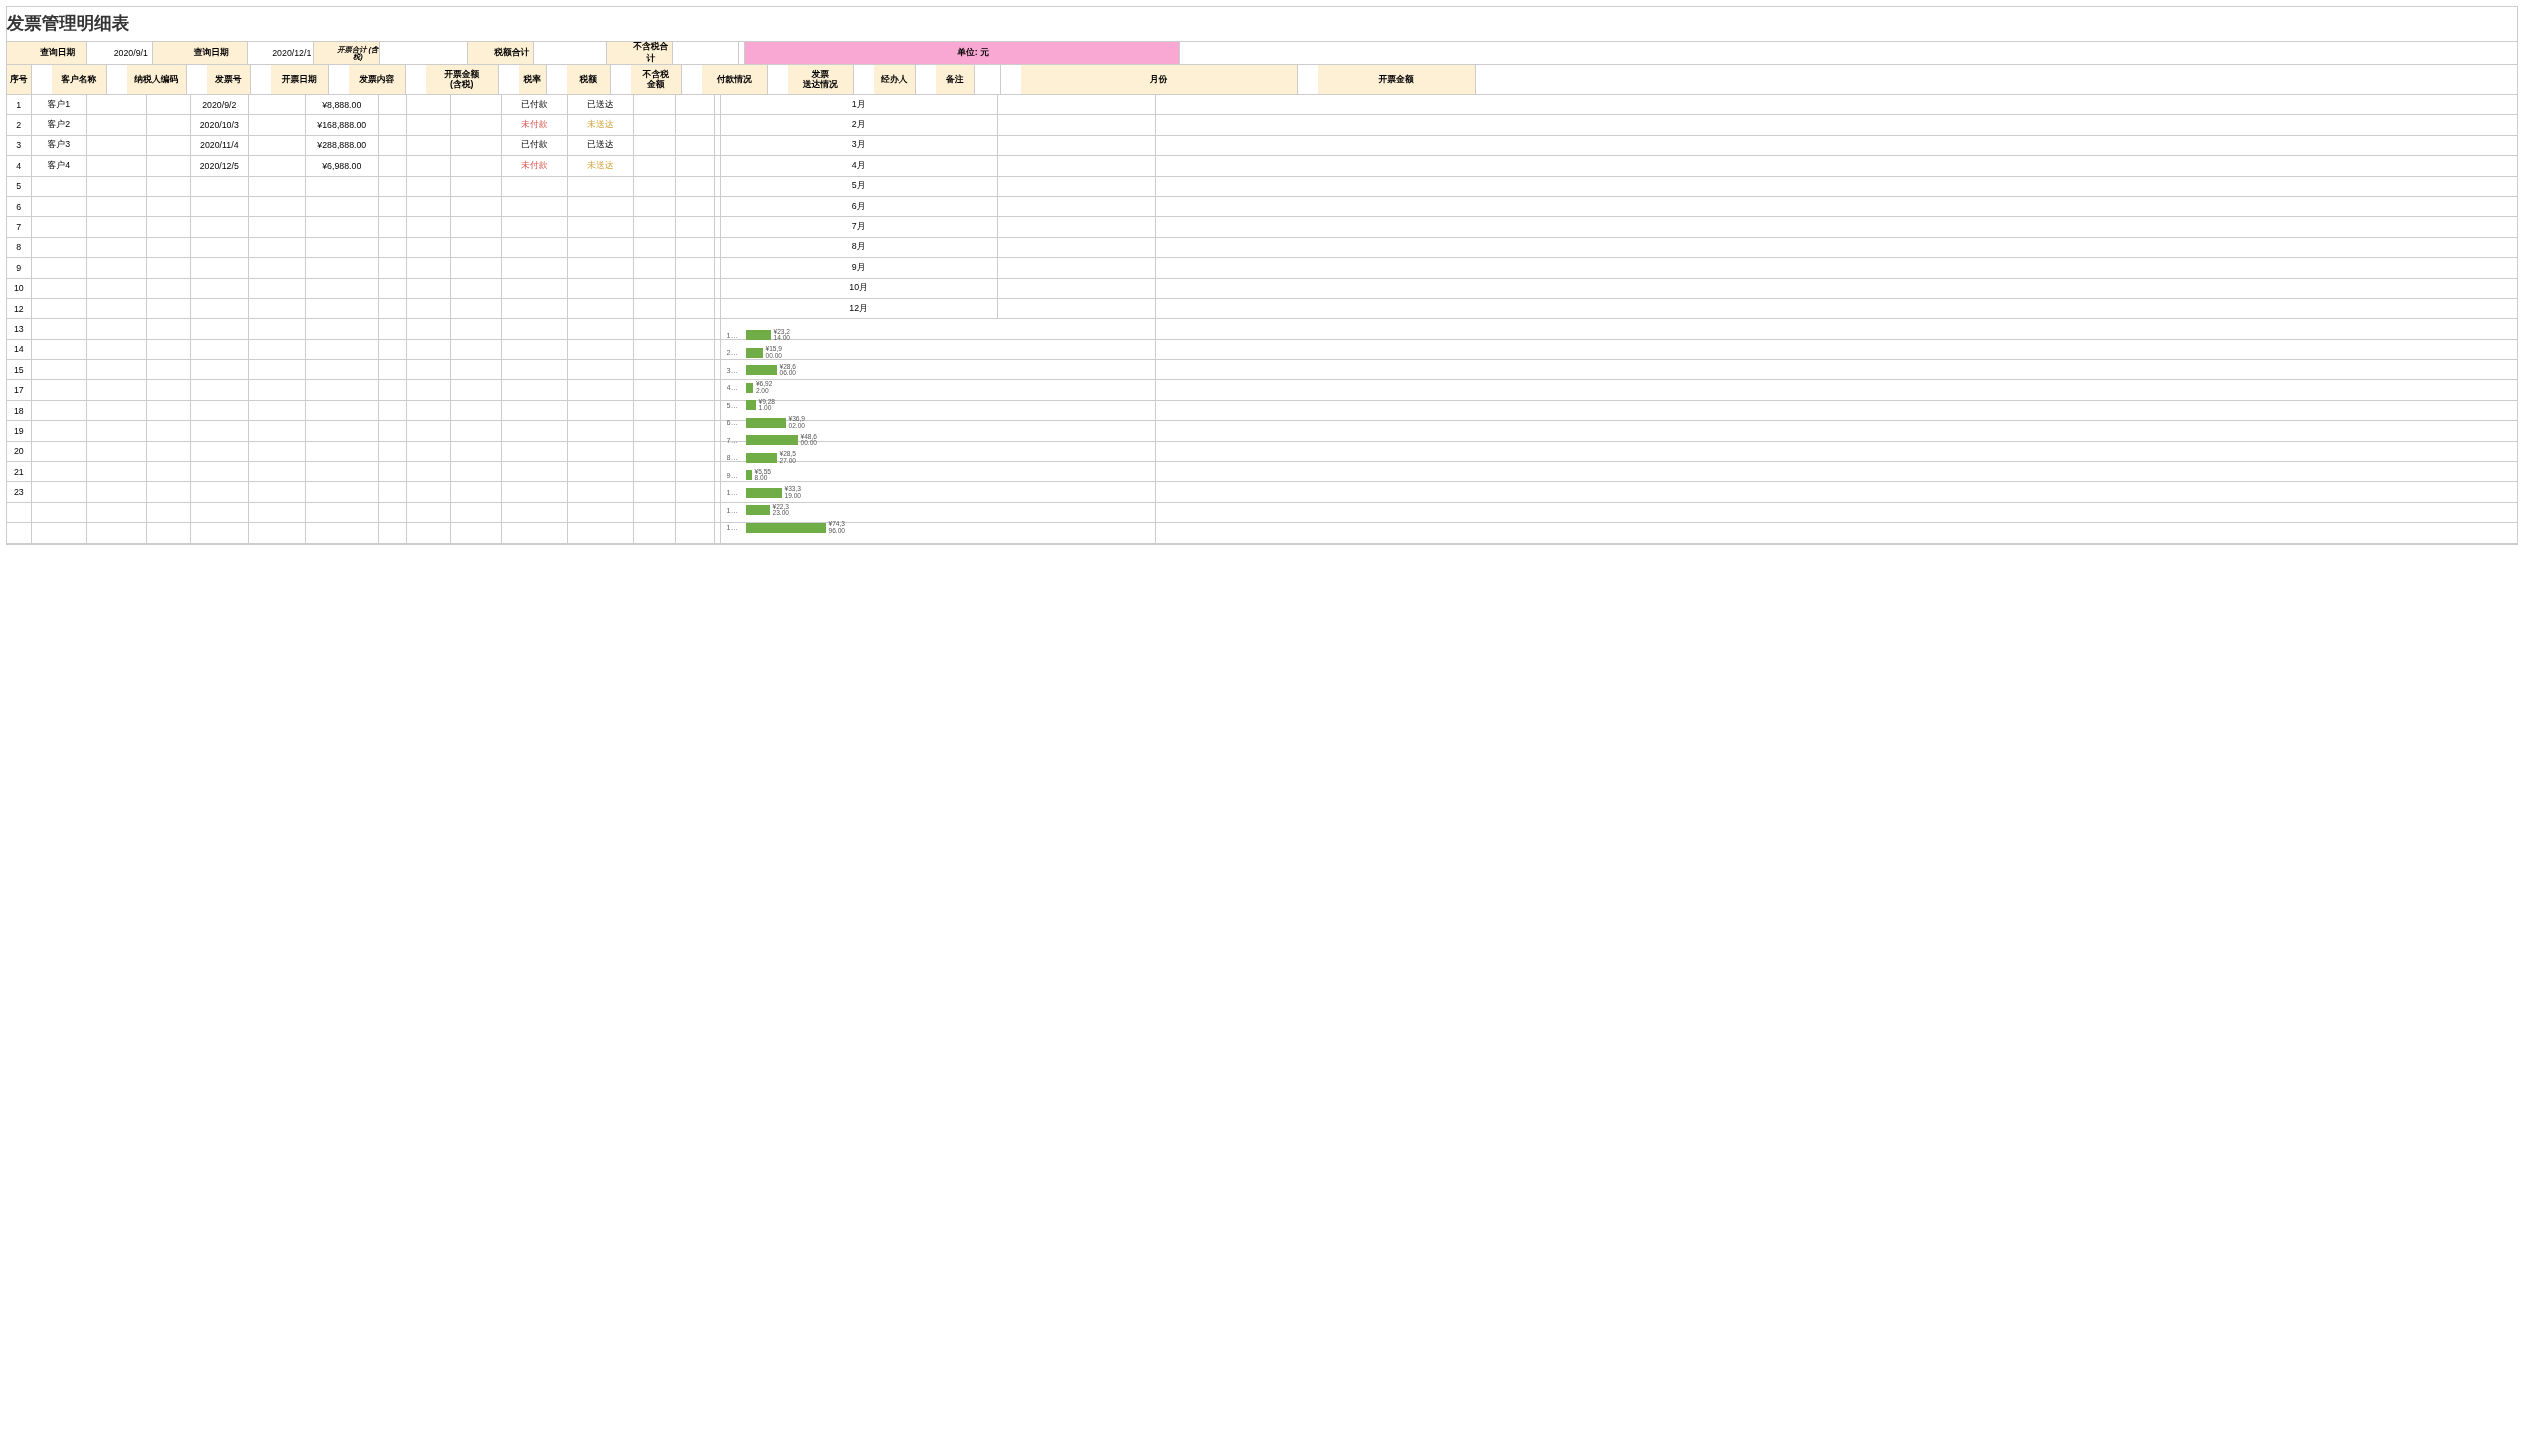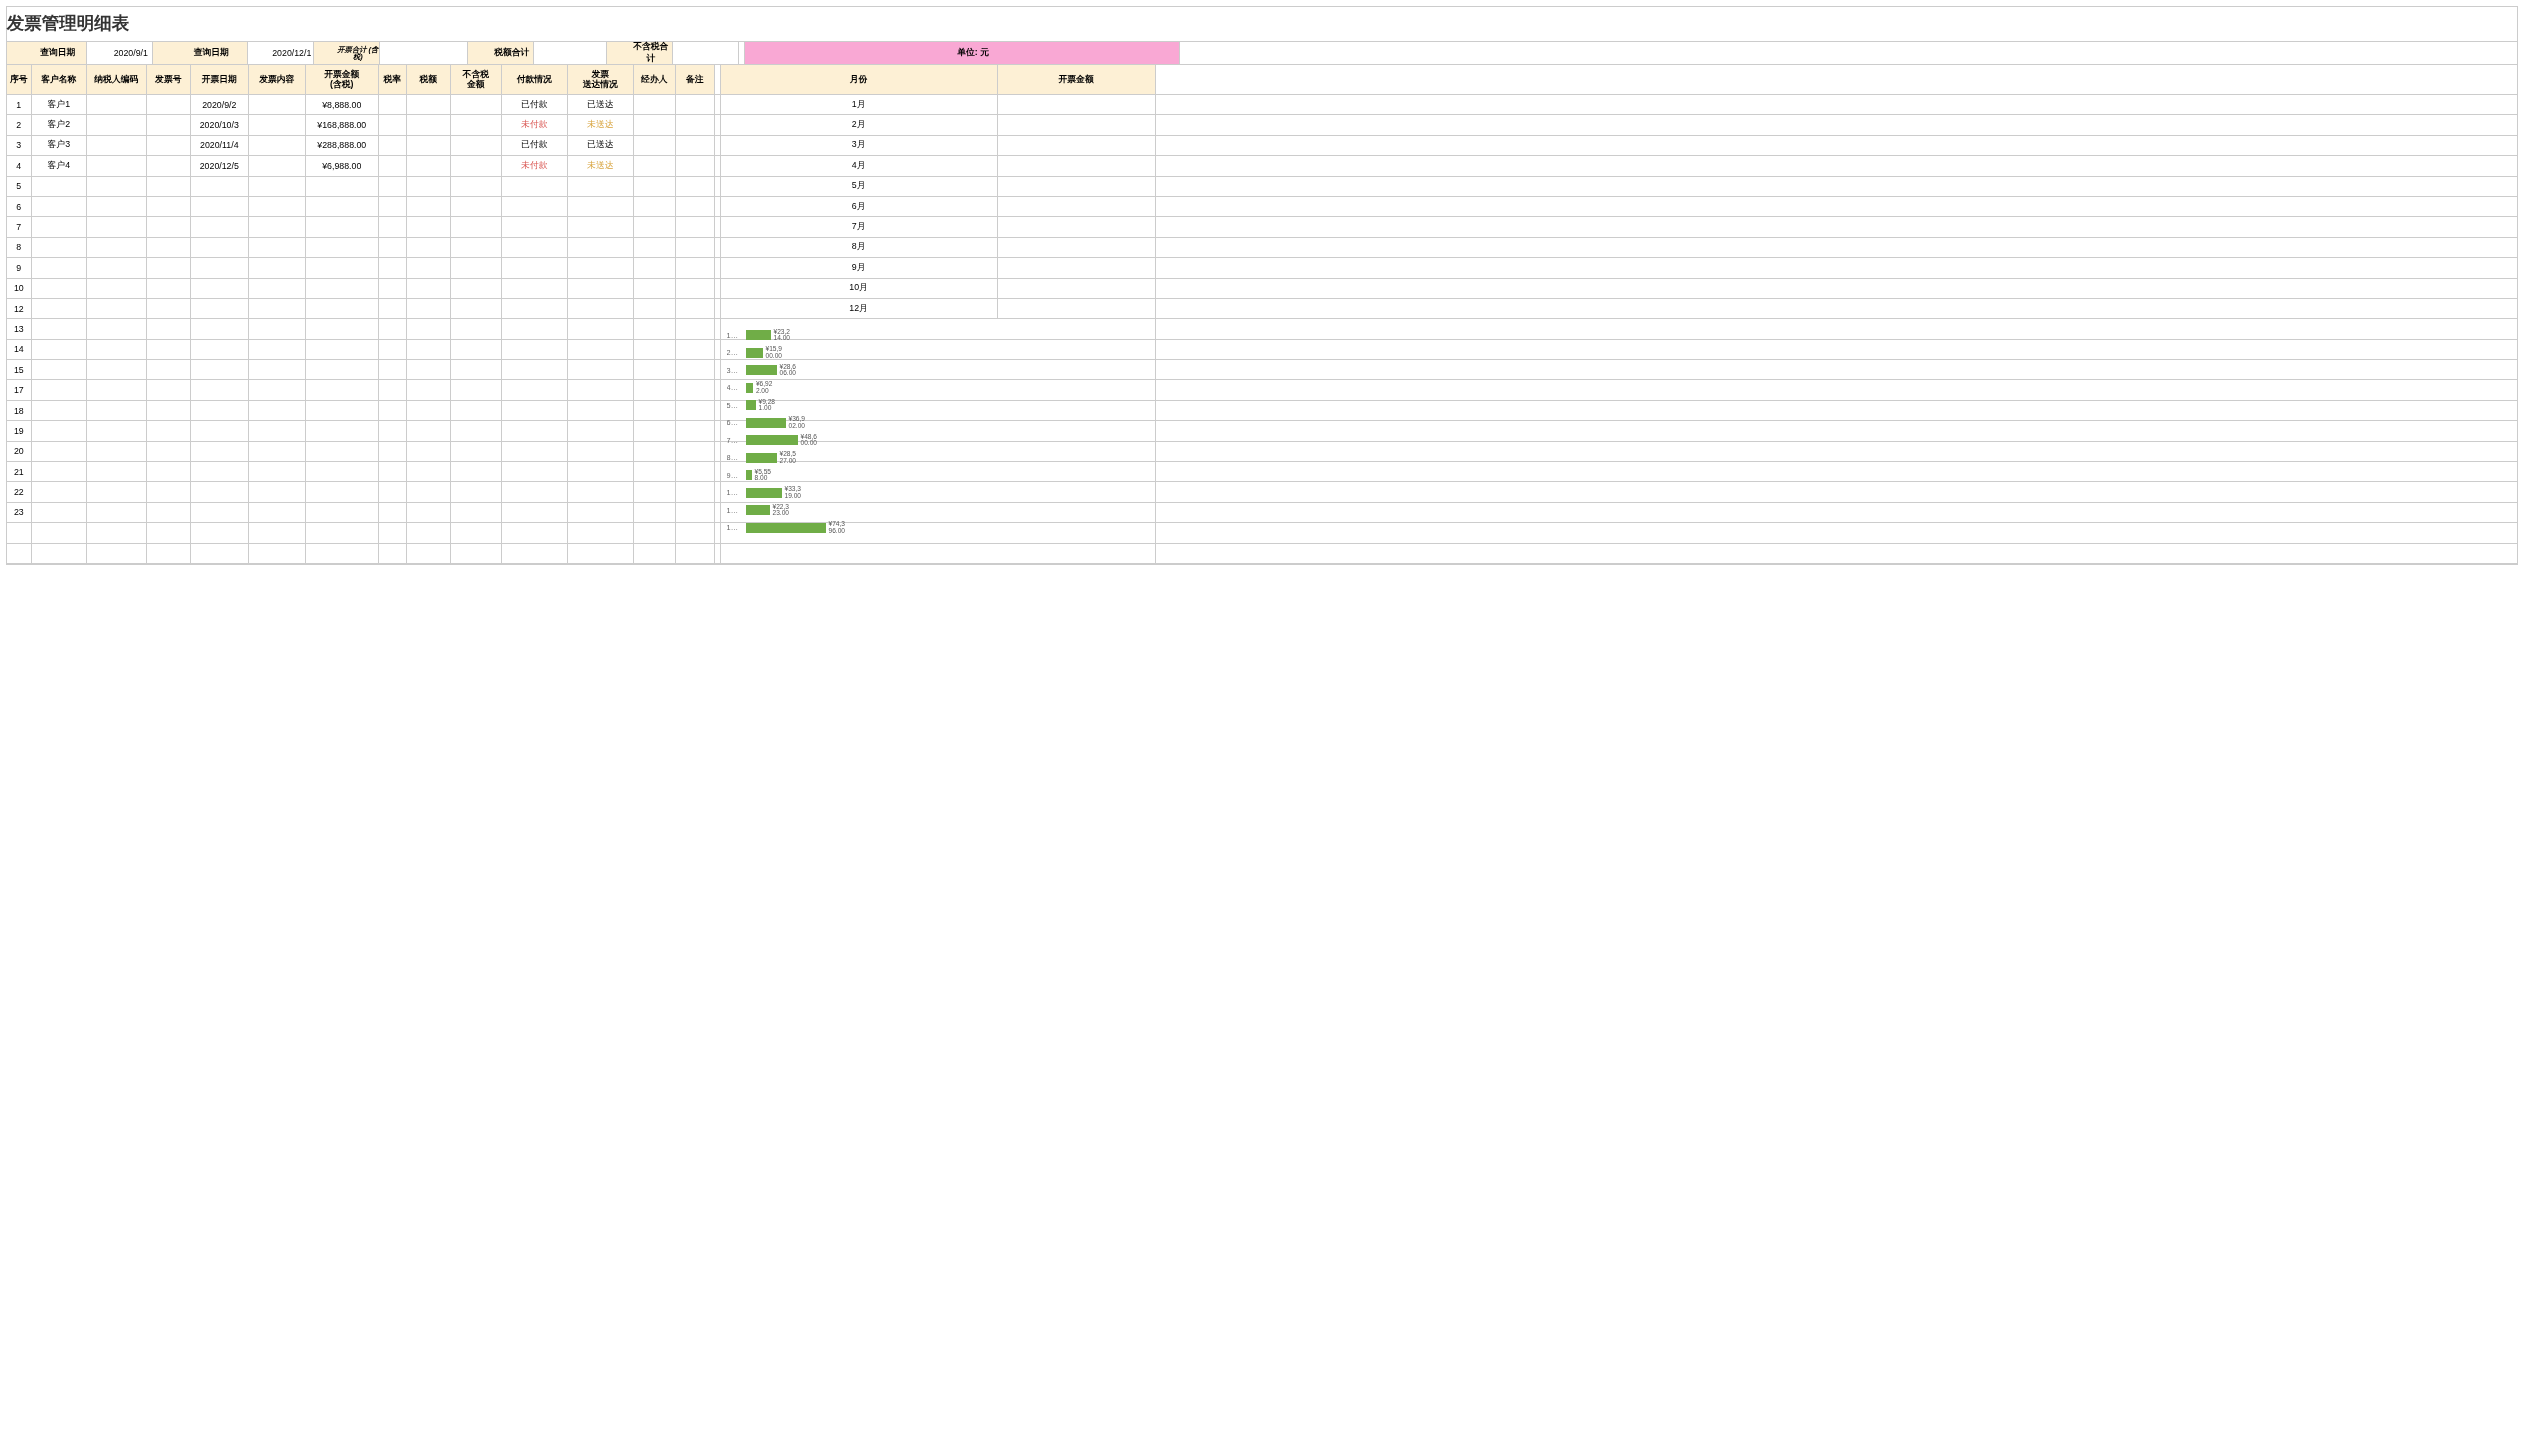--- a/index.html
+++ b/index.html
@@ -39,20 +39,21 @@
   .filter-label { background: #fdf0d5; }
   .filter-value { background: #fff; font-weight: normal; }
   .gap-cell { background: #fff; border-right: 0.7px solid #ccc; }
   .unit-cell { background: #f9a8d4; grid-column: 12 / span 2; text-align: right; }
   .subtotal-small { font-size: 7.3px; line-height: 1; overflow: hidden; font-style: italic; }
 
   .header-row {
     display: grid;
     grid-template-columns: 25px 55px 60px 44px 58px 57px 73px 28px 44px 51px 66px 66px 42px 39px 5.8px 277px 158px;
     border-bottom: 0.7px solid #ccc;
+    gap: 20px;
   }
   .hdr {
     background: #fdf0d5;
     border-right: 0.7px solid #ccc;
     display: flex;
     align-items: center;
     justify-content: center;
     text-align: center;
     font-weight: bold;
     height: 29px;
@@ -504,38 +505,20 @@
           <div class="cell"></div>
           <div class="cell"></div>
           <div class="cell"></div>
           <div class="cell"></div>
           <div class="cell"></div>
           <div class="cell"></div>
           <div class="cell"></div>
           <div class="cell" style="grid-column: 16 / span 2; border-top: none;"></div>
         </div>
         <div class="data-row">
-          <div class="cell">22</div>
-          <div class="cell"></div>
-          <div class="cell"></div>
-          <div class="cell"></div>
-          <div class="cell"></div>
-          <div class="cell"></div>
-          <div class="cell"></div>
-          <div class="cell"></div>
-          <div class="cell"></div>
-          <div class="cell"></div>
-          <div class="cell"></div>
-          <div class="cell"></div>
-          <div class="cell"></div>
-          <div class="cell"></div>
-          <div class="cell"></div>
-          <div class="cell" style="grid-column: 16 / span 2; border-top: none;"></div>
-        </div>
-        <div class="data-row">
           <div class="cell">23</div>
           <div class="cell"></div>
           <div class="cell"></div>
           <div class="cell"></div>
           <div class="cell"></div>
           <div class="cell"></div>
           <div class="cell"></div>
           <div class="cell"></div>
           <div class="cell"></div>
           <div class="cell"></div>

